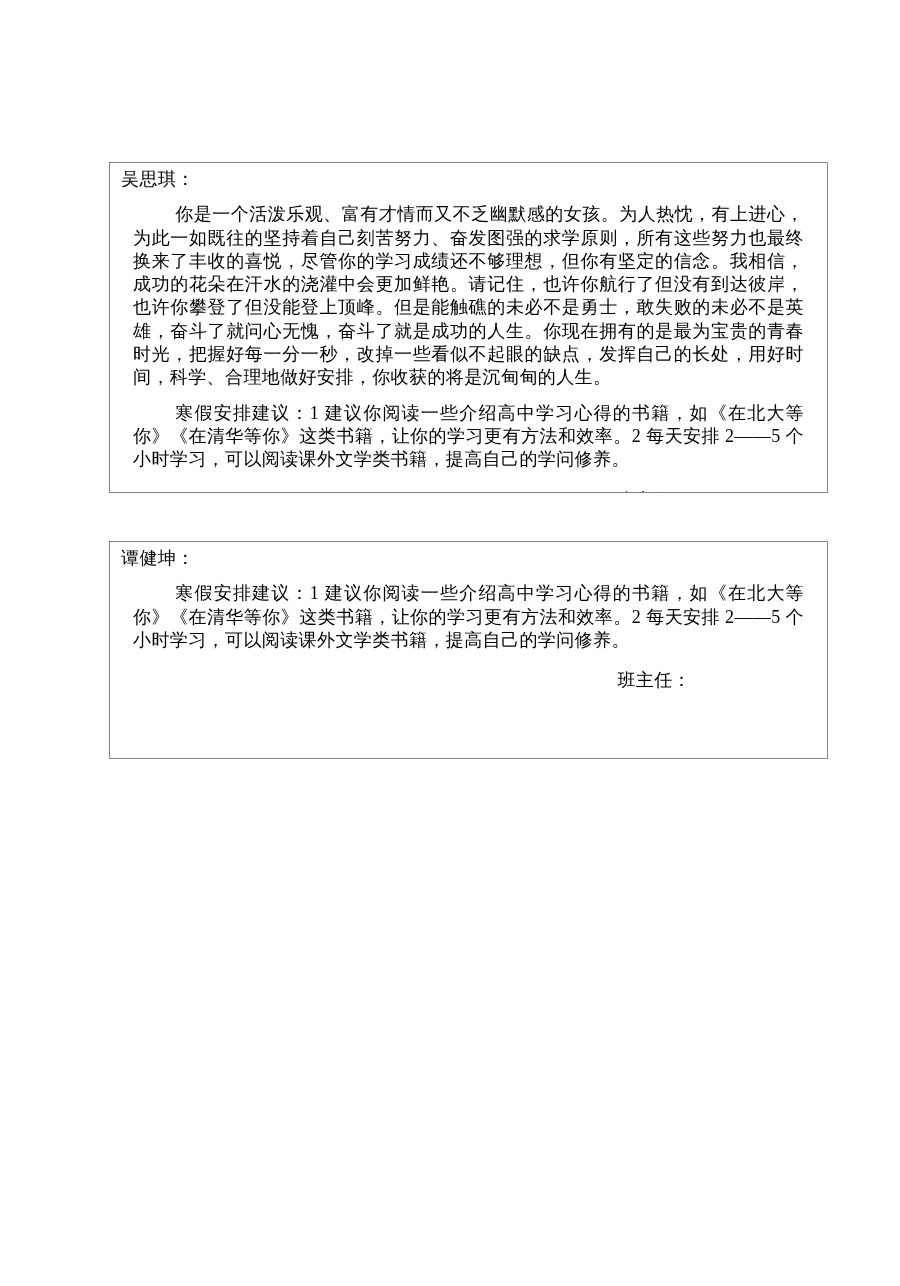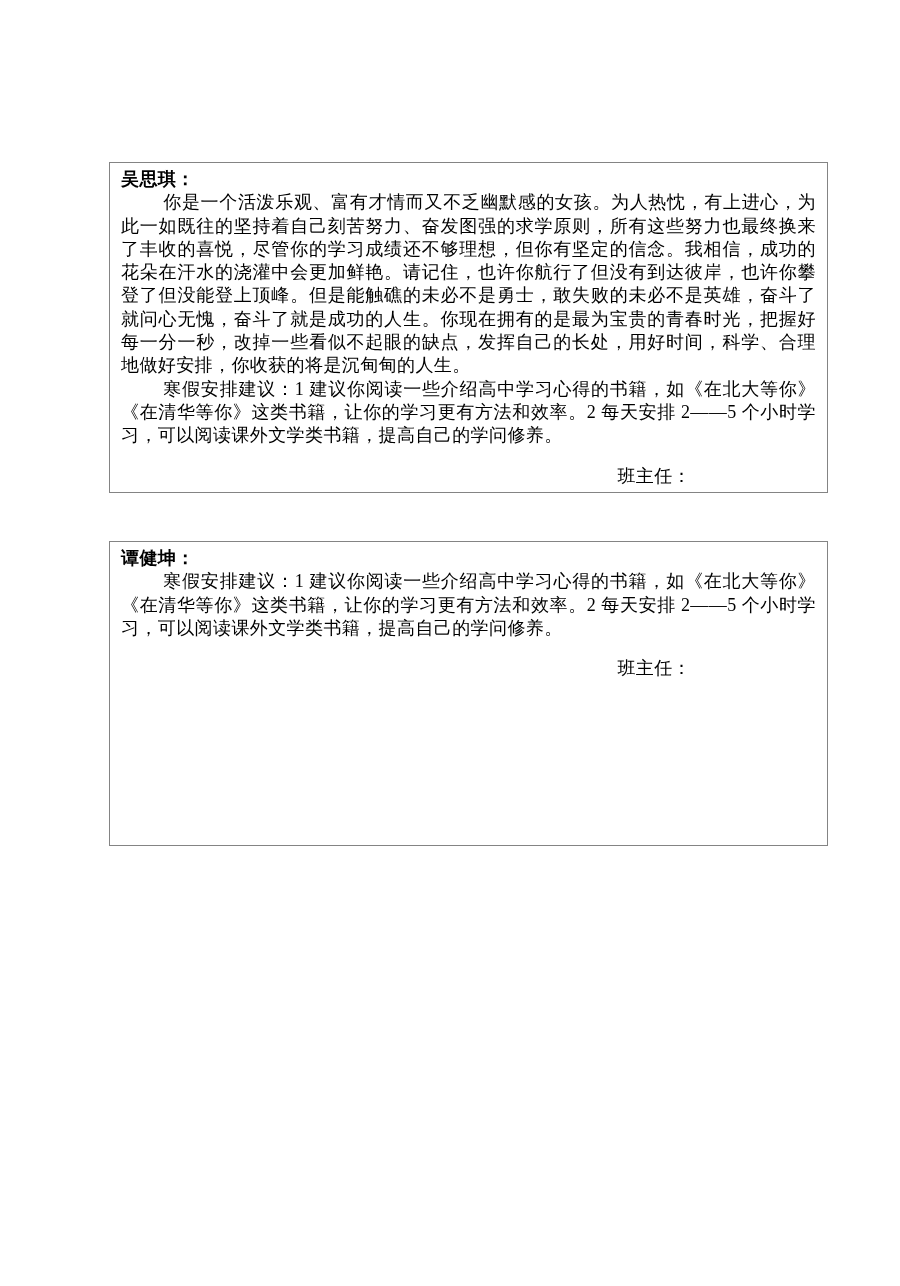--- a/index.html
+++ b/index.html
@@ -20,31 +20,30 @@
     width: 719px;
     border: 1.5px solid #848484;
     box-sizing: border-box;
     background: #ffffff;
     font-size: 18px;
     line-height: 23.3px;
     letter-spacing: 0.4px;
     overflow: hidden;
   }
   .comment-card.first  { top: 162px; height: 331px; }
-  .comment-card.second { top: 541px; height: 305px; }
+  .comment-card.second { top: 541px; height: 218px; }
   .card-inner {
     padding: 5px 11px 0 11px;
   }
   .recipient {
     text-align: left;
     margin: 0;
-    font-weight: bold;
   }
   .para {
-    margin: 0;
+    margin: 12px;
     text-indent: 2.35em;
     text-align: justify;
     text-justify: inter-ideograph;
   }
   .signature {
     margin: 17px;
     text-align: right;
     padding-right: 108px;
   }
 </style>

